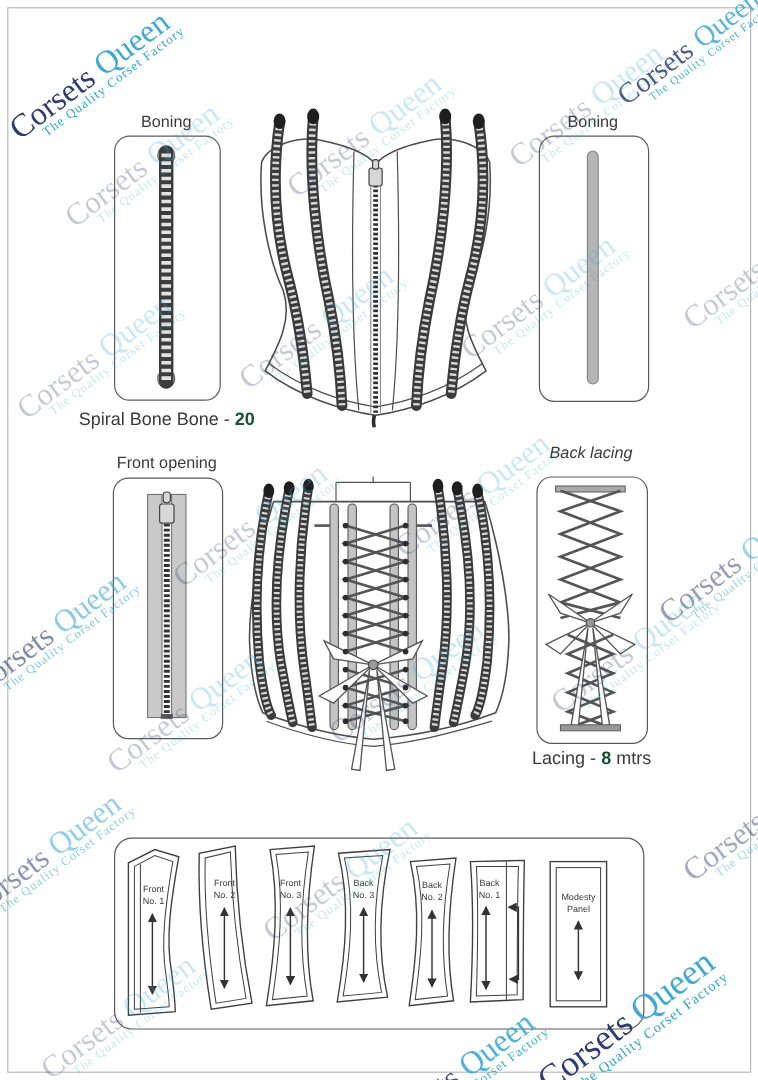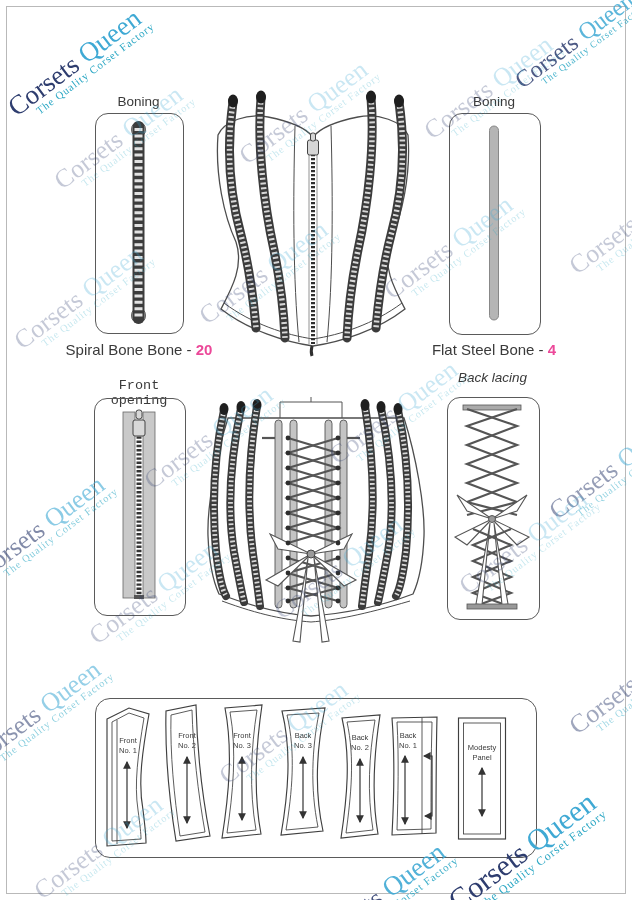--- a/index.html
+++ b/index.html
@@ -4,21 +4,21 @@
 <style>
   html,body{margin:0;padding:0;background:#fff;}
   #page{position:relative;width:632px;height:900px;background:#fff;overflow:hidden;
         font-family:"Liberation Sans",sans-serif;color:#3a3a3a;}
   .frame{position:absolute;inset:6px;border:1px solid #b9b9b9;pointer-events:none;}
   .abs{position:absolute;}
   .ctr{text-align:center;}
   .title{font-size:15px;letter-spacing:.2px;}
   .heading{font-size:13.5px;}
   .caption{font-size:15px;white-space:nowrap;}
-  .red{color:#ec4899;font-weight:bold;}
+  .red{color:#14532d;font-weight:bold;}
   .box{position:absolute;border:1.3px solid #5a5a5a;border-radius:13px;}
   
   #wmlayer{position:absolute;inset:0;pointer-events:none;z-index:50;}
   .wm{position:absolute;transform:rotate(-37deg);transform-origin:0 50%;
       font-family:"Liberation Serif",serif;font-size:26px;white-space:nowrap;line-height:1;}
   .wm-b{font-size:1em;}
   .wm-c{color:#2e3d6f;margin-right:7px;}
   .wm-q{color:#3fa9d4;}
   .wm-t{font-size:.40em;color:#2ba7c4;letter-spacing:1px;margin-left:20px;margin-top:-2px;}
   
@@ -63,23 +63,20 @@
   </svg>
   <div class="abs ctr caption" style="left:58px;top:341px;width:162px;">
     <span>Spiral Bone Bone - </span><span class="red">20</span>
   </div>
 
   <div class="abs ctr heading" style="left:449px;top:94px;width:90px;">Boning</div>
   <div class="box" style="left:449px;top:113px;width:90px;height:220px;"></div>
   <svg class="abs" style="left:449px;top:113px;" width="90" height="220" viewBox="0 0 90 220">
     <rect x="40.5" y="13" width="9" height="194" rx="4.5" fill="#b5b5b5" stroke="#888"></rect>
   </svg>
-  <div class="abs ctr caption" style="left:414px;top:341px;width:160px;">
-    <span>Flat Steel Bone - </span><span class="red">4</span>
-  </div>
 
   <svg class="abs" style="left:200px;top:90px;" width="232" height="272" viewBox="0 0 232 272">
     <path class="ol" d="M18,45 C24,31 48,23 68,27 C88,31 106,38 113,47 C120,38 138,31 158,27 C178,23 202,31 208,45 C211,85 202,126 190,152 C182,176 194,198 205,219 C178,240 141,252 113,256 C85,252 48,240 21,219 C32,198 44,176 36,152 C24,126 15,85 18,45 Z"></path>
     <path class="ln" d="M24,213 C52,234 86,245 113,249 C140,245 174,234 202,213"></path>
     <path class="ln" d="M95,36 C93,110 93,190 99,252"></path>
     <path class="ln" d="M131,36 C133,110 133,190 127,252"></path>
 
     <g>
       <line x1="109" y1="50" x2="109" y2="254" stroke="#777" stroke-width=".8"></line>
       <line x1="117" y1="50" x2="117" y2="254" stroke="#777" stroke-width=".8"></line>
@@ -98,21 +95,21 @@
       <path class="bw" d="M199,12 C206,60 202,105 191,145 C182,180 178,215 176,238"></path>
       <path class="bd" d="M171,8 C175,55 168,115 158,160 C151,195 148,225 147,248"></path>
       <path class="bw" d="M171,8 C175,55 168,115 158,160 C151,195 148,225 147,248"></path>
       <ellipse class="tip" cx="33" cy="11" rx="5" ry="6.5"></ellipse>
       <ellipse class="tip" cx="61" cy="7" rx="5" ry="6.5"></ellipse>
       <ellipse class="tip" cx="199" cy="11" rx="5" ry="6.5"></ellipse>
       <ellipse class="tip" cx="171" cy="7" rx="5" ry="6.5"></ellipse>
     </g>
   </svg>
 
-  <div class="abs ctr heading" style="left:94px;top:378px;width:90px;font-family:Liberation Mono, monospace;">Front opening</div>
+  <div class="abs ctr heading" style="left:94px;top:378px;width:90px;">Front opening</div>
   <div class="box" style="left:94px;top:398px;width:90px;height:216px;"></div>
   <svg class="abs" style="left:94px;top:398px;" width="90" height="216" viewBox="0 0 90 216">
     <rect x="29" y="14" width="12" height="186" fill="#c9c9c9" stroke="#666" stroke-width=".8"></rect>
     <rect x="49" y="14" width="12" height="186" fill="#c9c9c9" stroke="#666" stroke-width=".8"></rect>
     <line x1="45" y1="30" x2="45" y2="198" stroke="#333" stroke-width="5" stroke-dasharray="2.4 1.8"></line>
     <rect x="40" y="197" width="10" height="4" fill="#555"></rect>
     <rect x="39" y="22" width="12" height="16" rx="2" fill="#d8d8d8" stroke="#444"></rect>
     <rect x="42" y="12" width="6" height="9" rx="2.5" fill="#d8d8d8" stroke="#444"></rect>
   </svg>
 
@@ -126,20 +123,23 @@
     <path class="ribbon" d="M45,122 L80,98 L70,114 Z"></path>
     <path class="ribbon" d="M45,122 L8,140 L20,148 Z"></path>
     <path class="ribbon" d="M45,122 L82,140 L70,148 Z"></path>
     <polyline class="lace" points="26,132 64,148 26,164 64,180 26,196 64,210"></polyline>
     <polyline class="lace" points="64,132 26,148 64,164 26,180 64,196 26,210"></polyline>
     <path class="ribbon" d="M43,126 L29,207 L35,208 Z"></path>
     <path class="ribbon" d="M47,126 L61,207 L55,208 Z"></path>
     <circle cx="45" cy="122" r="3.5" fill="#999" stroke="#555"></circle>
     <rect x="20" y="207" width="50" height="5" fill="#999" stroke="#555" stroke-width=".8"></rect>
   </svg>
+  <div class="abs ctr caption" style="left:413px;top:624px;width:160px;">
+    <span>Lacing  - </span><span class="red">8</span><span> mtrs</span>
+  </div>
 
   <svg class="abs" style="left:196px;top:396px;" width="240" height="262" viewBox="0 0 240 262">
 
     <g>
       <path class="meas" d="M115,1 L115,6 M84,6 L146,6 M84,6 L84,26 M146,6 L146,26"></path>
       <line class="meas" x1="90" y1="33" x2="140" y2="33" marker-start="url(#arr)" marker-end="url(#arr)"></line>
     </g>
 
     <path class="ol" d="M32,22 L208,22 C220,60 229,110 228,140 C227,165 223,185 217,198 C180,212 142,218 115,220 C88,218 60,212 23,198 C17,185 13,165 12,140 C11,110 20,60 32,22 Z"></path>
     <path class="ln" d="M26,205 C64,219 90,224 115,226 C140,224 166,219 214,205"></path>

